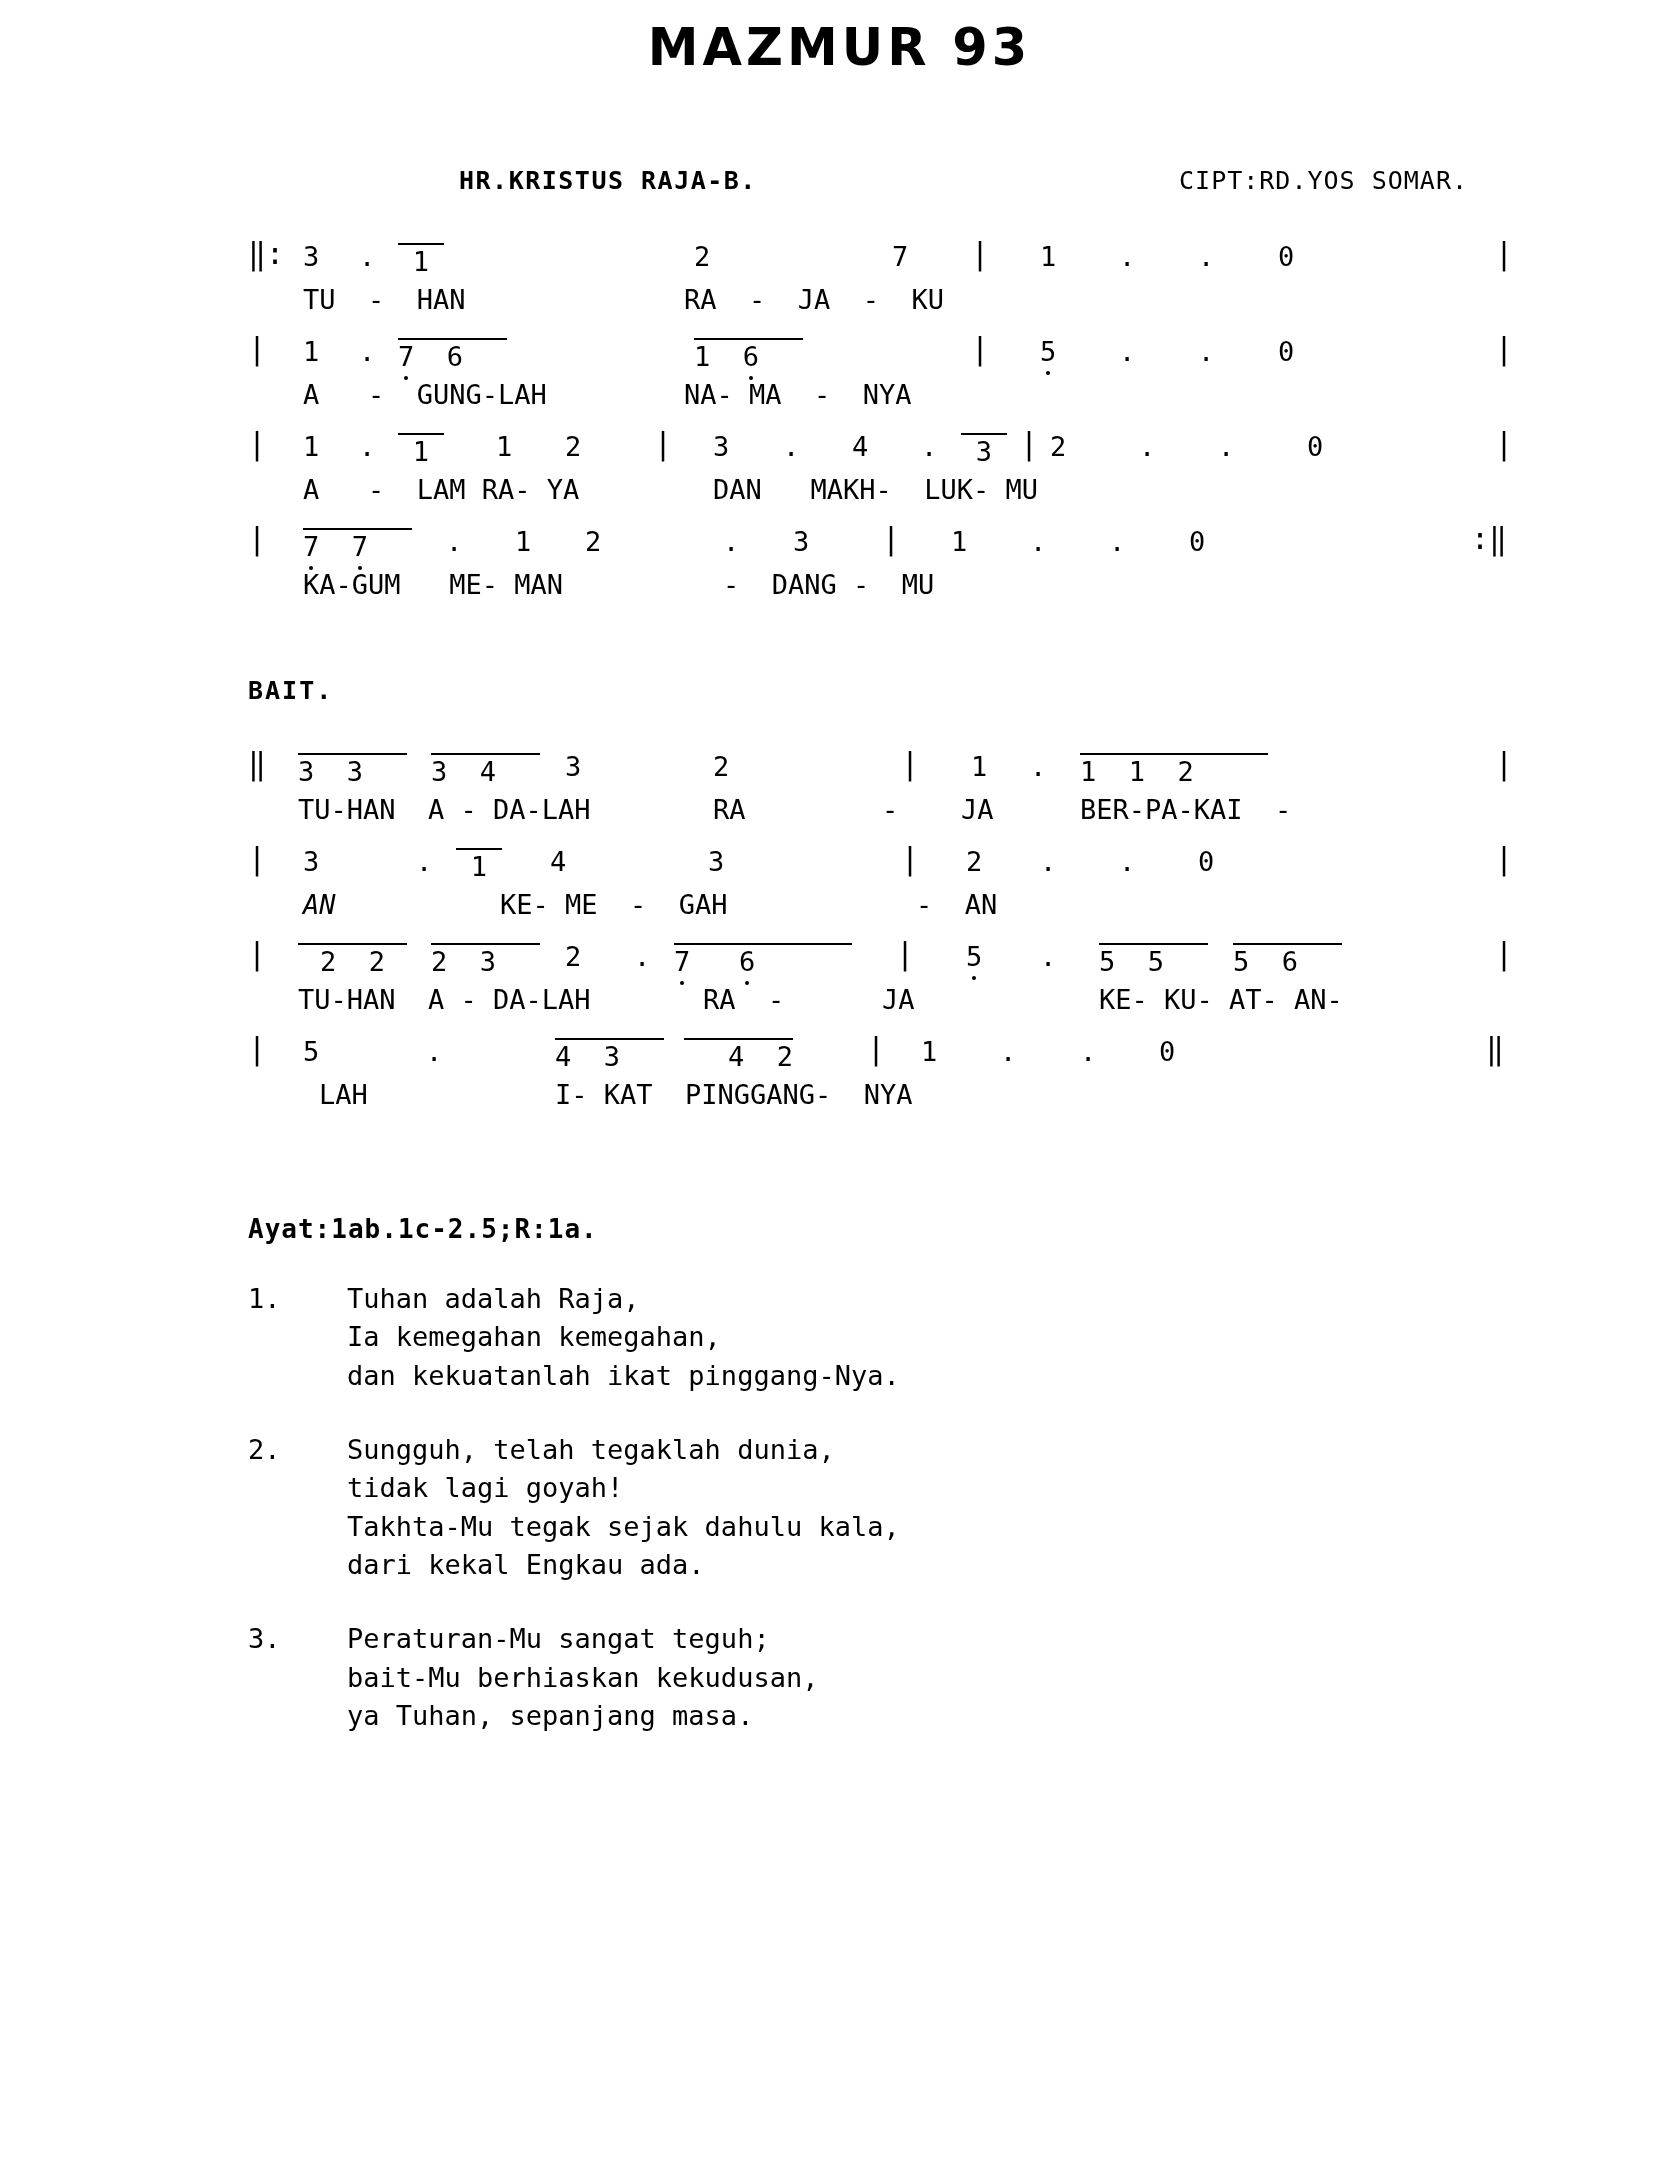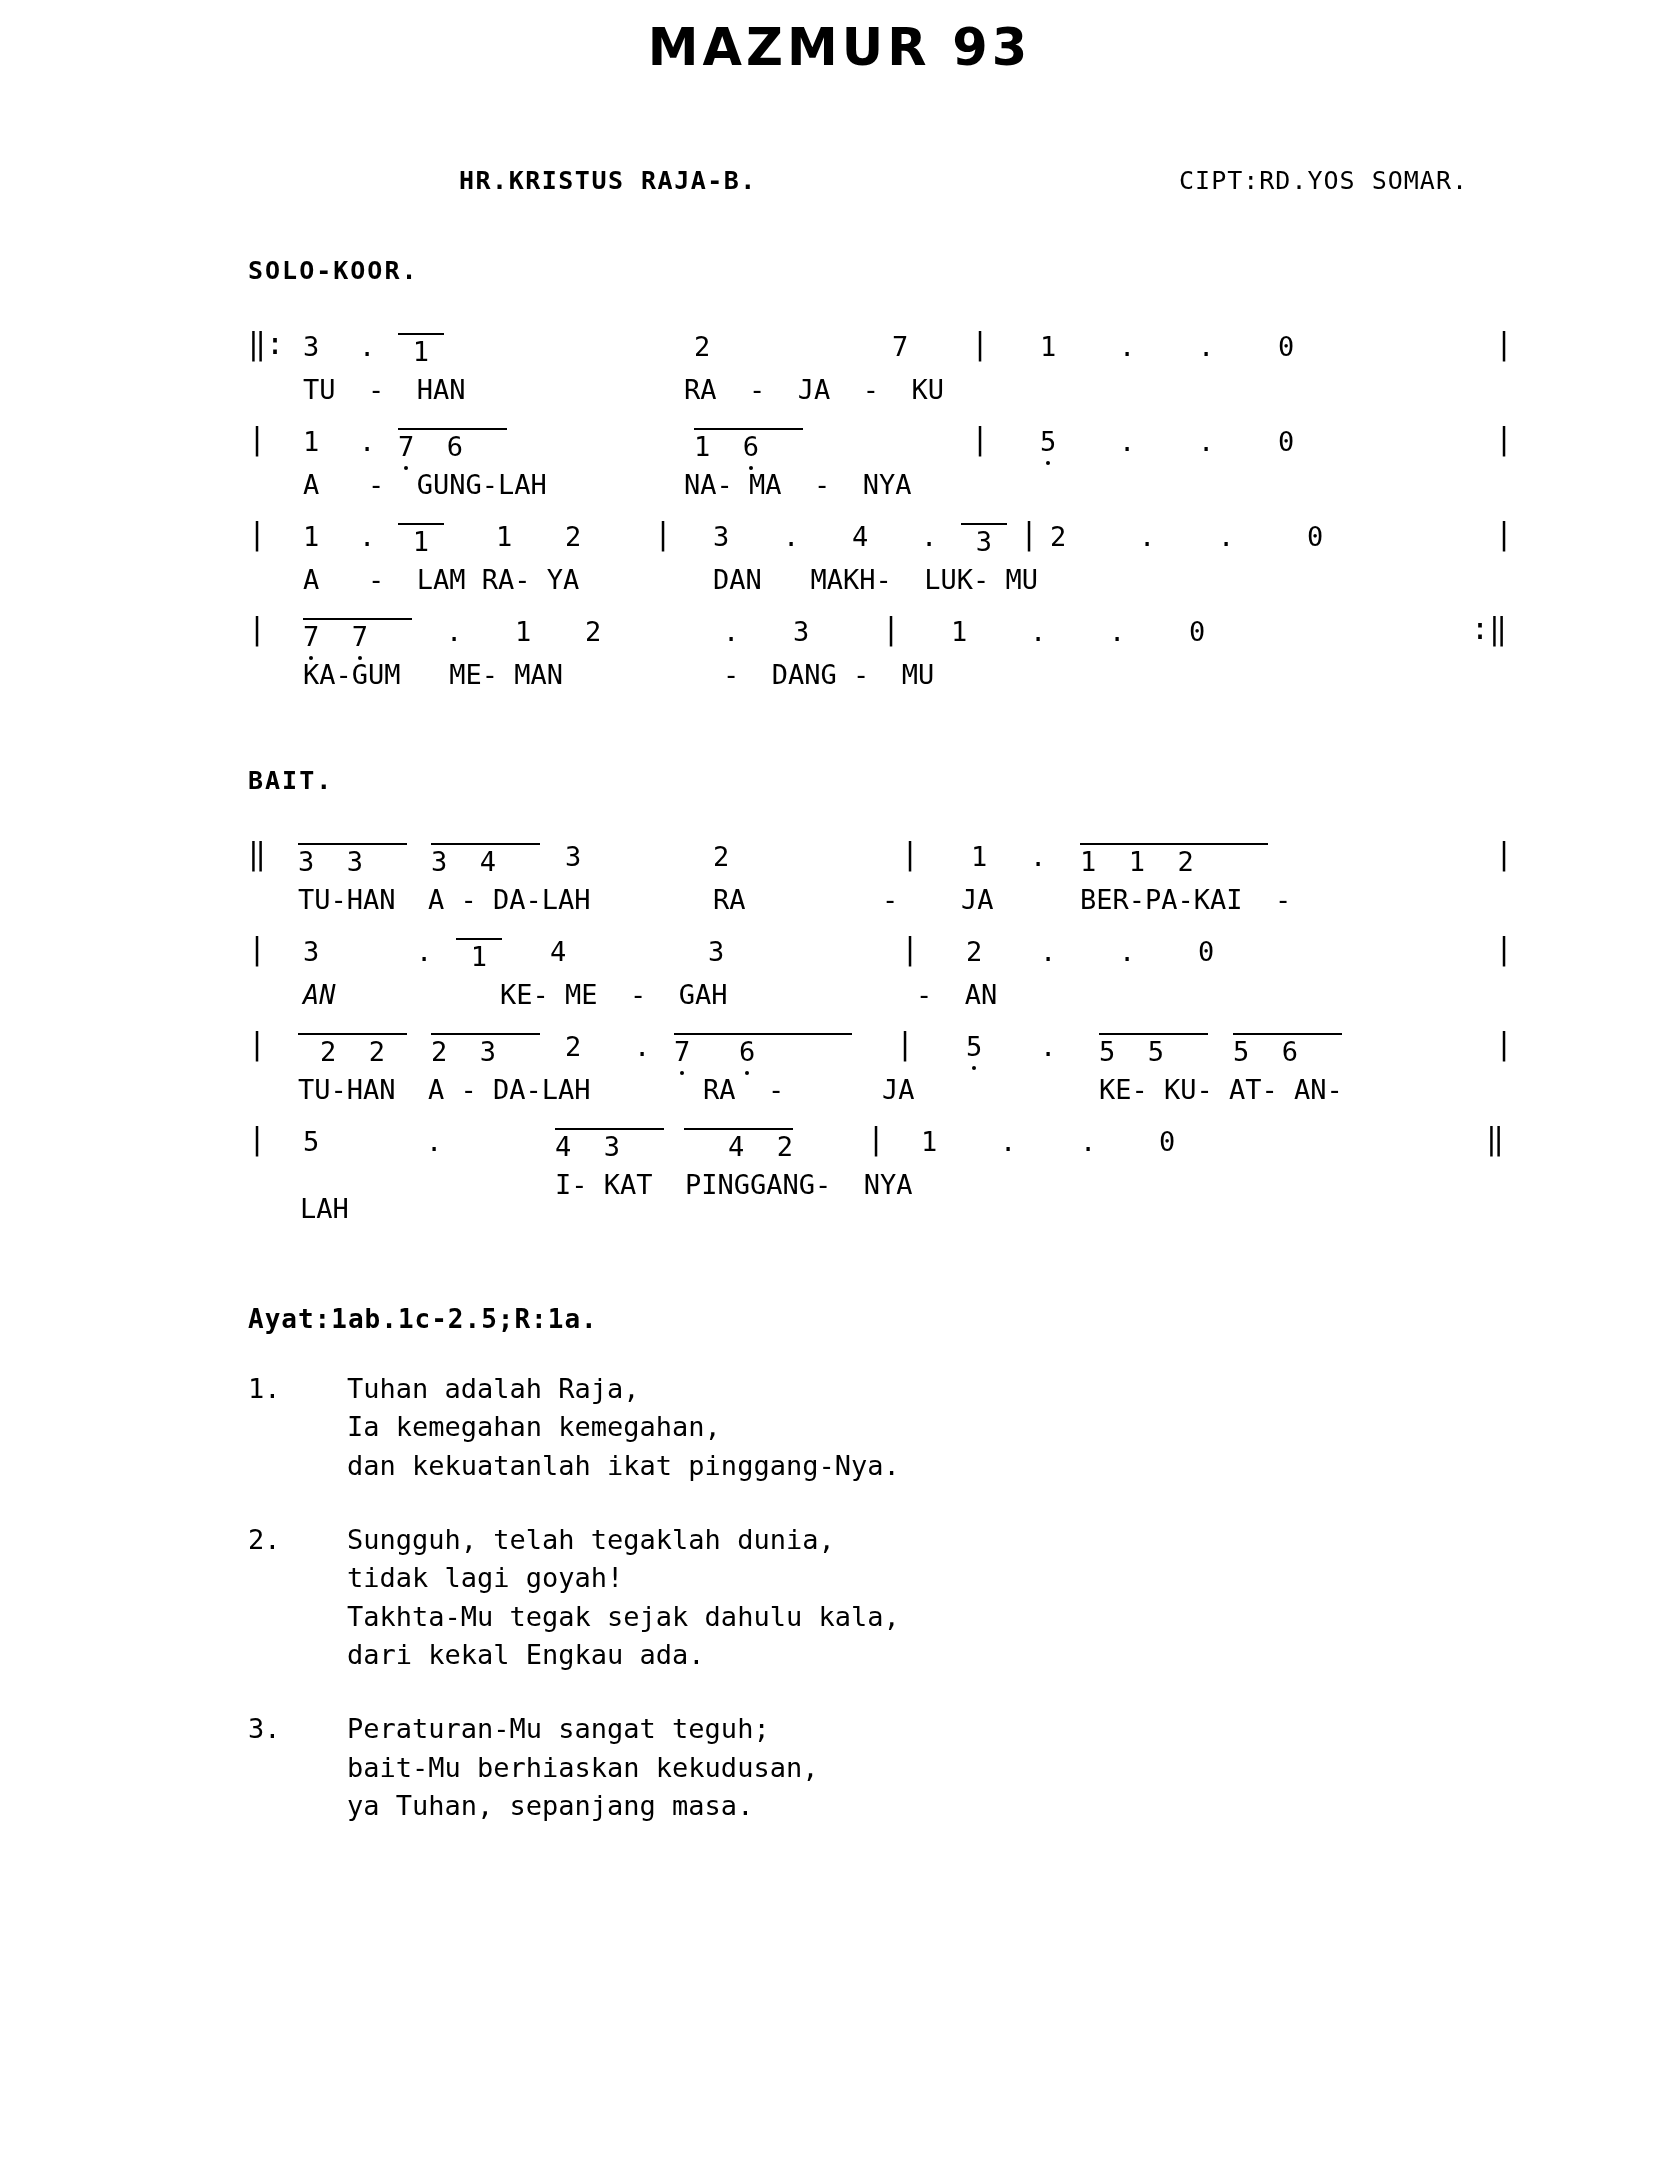--- a/index.html
+++ b/index.html
@@ -132,21 +132,20 @@
 
 <div class="page">
 
   <div class="title">MAZMUR 93</div>
 
   <div class="header-row">
     <div class="hdr-left">HR.KRISTUS RAJA-B.</div>
     <div class="hdr-right">CIPT:RD.YOS SOMAR.</div>
   </div>
 
-  <div class="section-label">SOLO-KOOR.</div>
 
   <div class="staff-block">
 
     <div class="staff-line">
       <span class="tok bar" style="left:0px;">‖:</span>
       <span class="tok notes" style="left:55px;">3</span>
       <span class="tok notes" style="left:111px;">.</span>
       <span class="tok notes ov" style="left:150px; width:46px; text-align:center;">1</span>
       <span class="tok notes" style="left:446px;">2</span>
       <span class="tok notes" style="left:644px;">7</span>
@@ -283,21 +282,21 @@
       <span class="tok notes" style="left:55px;">5</span>
       <span class="tok notes" style="left:178px;">.</span>
       <span class="tok notes ov" style="left:307px; width:109px; text-align:left;">4&nbsp;&nbsp;3</span>
       <span class="tok notes ov" style="left:436px; width:109px; text-align:right;">4&nbsp;&nbsp;2</span>
       <span class="tok bar" style="left:619px;">|</span>
       <span class="tok notes" style="left:673px;">1</span>
       <span class="tok notes" style="left:752px;">.</span>
       <span class="tok notes" style="left:832px;">.</span>
       <span class="tok notes" style="left:911px;">0</span>
       <span class="tok bar" style="left:1238px;">‖</span>
-      <span class="tok lyr" style="left:52px;margin-top:24px;">LAH</span>
+      <span class="tok lyr" style="left:71px;">LAH</span>
       <span class="tok lyr" style="left:307px;">I- KAT  PINGGANG-  NYA</span>
     </div>
 
   </div>
 
   <div class="verses-head">Ayat:1ab.1c-2.5;R:1a.</div>
 
   <div class="verse">
     <div class="verse-num">1.</div>
     <div class="verse-lines">

